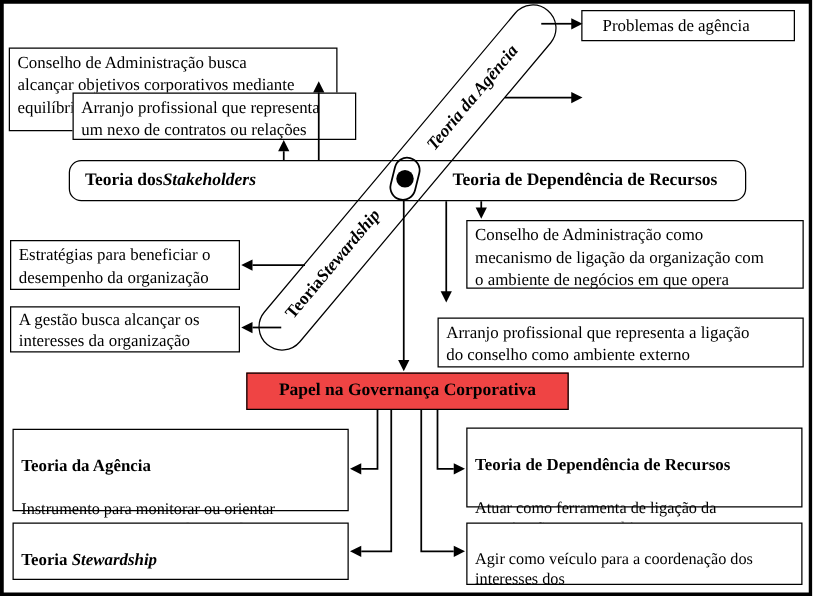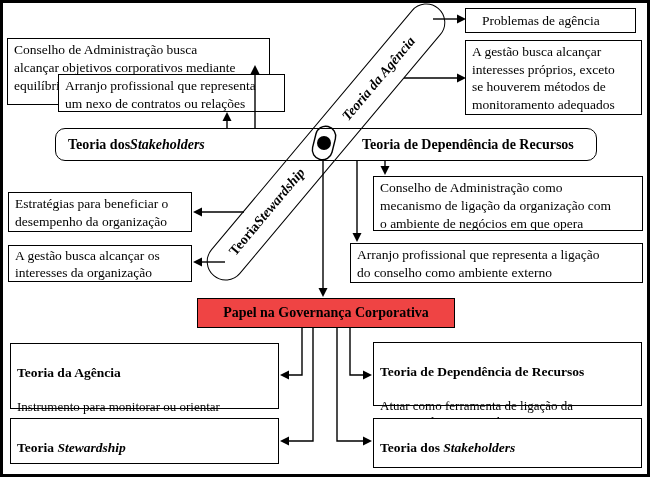--- a/index.html
+++ b/index.html
@@ -57,55 +57,50 @@
     <span class="bar-label" style="left:306px;">Teoria de Dependência de Recursos</span>
   </div>
 
   <div class="box" style="left:7px;top:10px;width:263px;height:67px;margin-top:28px;"><span>Conselho de Administração busca
 alcançar objetivos corporativos mediante
 equilíbrio dos interesses dos </span><span style="font-style: italic;">stakeholders</span></div>
   <div class="box" style="left:10px;top:74px;width:227px;height:38px;margin-left:48px;">Arranjo profissional que representa
 um nexo de contratos ou relações</div>
 
   <div class="box" style="left:465px;top:8px;width:171px;height:25px;line-height:19px;padding-left:16px;">Problemas de agência</div>
-  <div class="box" style="left:465px;top:40px;width:177px;height:75px;line-height:17.5px;">A gestão busca alcançar
-interesses próprios, exceto
-se houverem métodos de
-monitoramento adequados</div>
 
   <div class="box" style="left:8px;top:192px;width:184px;height:40px;">Estratégias para beneficiar o
 desempenho da organização</div>
   <div class="box" style="left:8px;top:245px;width:184px;height:37px;line-height:16.5px;">A gestão busca alcançar os
 interesses da organização</div>
 
   <div class="box" style="left:373px;top:176px;width:270px;height:55px;">Conselho de Administração como
 mecanismo de ligação da organização com
 o ambiente de negócios em que opera</div>
-  <div class="box" style="left:350px;top:243px;width:293px;height:40px;">Arranjo profissional que representa a ligação
+  <div class="box" style="left:350px;top:254px;width:293px;height:40px;">Arranjo profissional que representa a ligação
 do conselho como ambiente externo</div>
 
   <div class="papel">Papel na Governança Corporativa</div>
 
   <div class="box" style="left:10px;top:343px;width:269px;height:66px;">
     <div class="role-title">Teoria da Agência</div>
     <div class="role-body">Instrumento para monitorar ou orientar
 para a missão ou para o objetivo da gestão
 da organização</div>
   </div>
   <div class="box" style="left:10px;top:418px;width:269px;height:46px;">
     <div class="role-title"><span style="font-weight: bold;">Teoria </span><span style="font-style: italic; font-weight: bold;">Stewardship</span></div>
     <div class="role-body">Facilitar as estruturas de empoderamento</div>
   </div>
   <div class="box" style="left:373px;top:342px;width:269px;height:64px;">
     <div class="role-title">Teoria de Dependência de Recursos</div>
     <div class="role-body">Atuar como ferramenta de ligação da
 organização com o ambiente</div>
   </div>
   <div class="box" style="left:373px;top:418px;width:269px;height:50px;">
-    <div class="role-title"><span style="font-weight: bold;">Teoria dos </span><span style="font-style: italic; font-weight: bold;">Stakeholders</span></div>
     <div class="role-body"><span>Agir como veículo para a coordenação dos
 interesses dos </span></div>
   </div>
 
   <svg class="connectors" width="650" height="477" viewBox="0 0 650 477">
     <g stroke="#000" stroke-width="1.4" fill="none">
 
       <line x1="227" y1="121" x2="227" y2="128"></line>
       <line x1="255" y1="74" x2="255" y2="128"></line>
 

